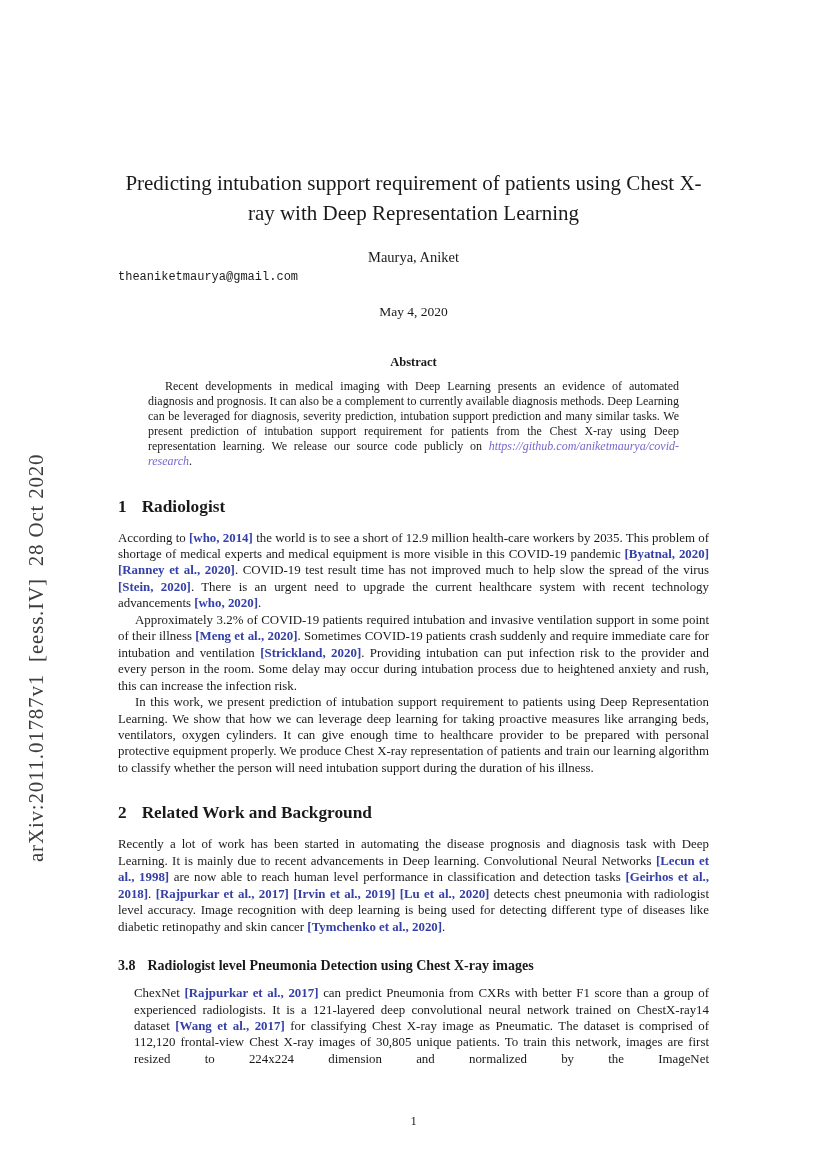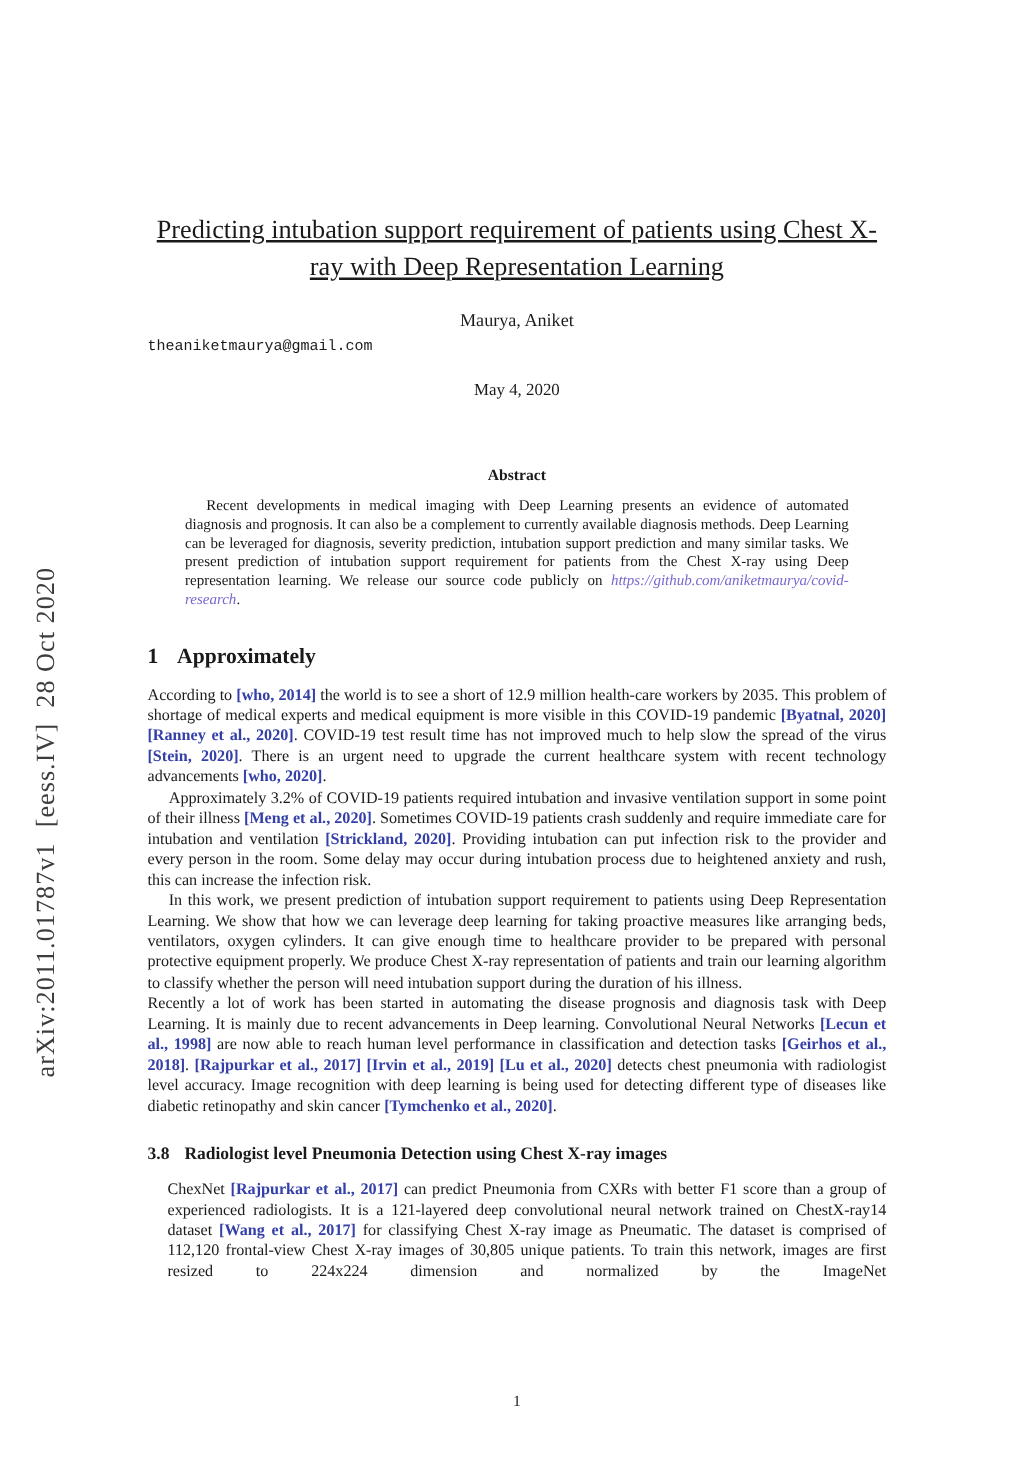--- a/index.html
+++ b/index.html
@@ -14,29 +14,29 @@
     font-family:"Liberation Serif","DejaVu Serif",serif;color:var(--ink);
   }
   .arxiv-sidebar{
     position:absolute;top:862px;left:24px;
     transform:rotate(-90deg);transform-origin:0 0;
     white-space:pre;font-size:21px;letter-spacing:0.8px;color:#3d3d3d;
   }
   .content{position:absolute;left:118px;top:0;width:591px;}
   .title{
     font-weight:normal;margin:168px 0 0 0;text-align:center;
-    font-size:21px;line-height:30px;text-decoration:underline;
+    font-size:21px;line-height:30px;
   }
   .author{margin-top:21px;text-align:center;font-size:14.5px;line-height:17px;}
   .email{
     margin-top:4px;font-size:12px;line-height:15px;
     font-family:"Liberation Mono","DejaVu Sans Mono",monospace;
   }
   .date{margin-top:19px;text-align:center;font-size:13.5px;line-height:16px;}
-  .abstract-heading{margin-top:53px;text-align:center;font-size:12.5px;font-weight:bold;line-height:15px;}
+  .abstract-heading{margin-top:35px;text-align:center;font-size:12.5px;font-weight:bold;line-height:15px;}
   .abstract-body{width:531px;margin:9px auto 0 auto;font-size:12px;line-height:15.1px;text-align:justify;}
   .abstract-body p.indent{text-indent:17px;}
   .sec-heading{margin:26px 0 13px 0;font-size:17.3px;font-weight:bold;line-height:21px;}
   .subsec-heading{margin:22px 0 11px 0;font-size:14px;font-weight:bold;line-height:17px;}
   .sec-heading .sec-num{margin-right:15px;}
   .subsec-heading .sec-num{margin-right:12px;}
   .body-para{font-size:12.9px;line-height:16.45px;text-align:justify;margin:0;}
   .body-para.indent{text-indent:17px;}
   .body-para.jlast{text-align-last:justify;margin-left:16px;}
   a.cite{color:var(--cite);text-decoration:none;cursor:pointer;font-weight:bold;}
@@ -60,24 +60,25 @@
 
     <div class="date">May 4, 2020</div>
 
     <div class="abstract-heading">Abstract</div>
 
     <div class="abstract-body" id="abstract-body">
         <p class="abstract-para indent"><span>Recent developments in medical imaging with Deep Learning presents an evidence of automated diagnosis and prognosis. It can also be a complement to currently available diagnosis methods. Deep Learning can be leveraged for diagnosis, severity prediction, intubation support prediction and many similar tasks. We present prediction of intubation support requirement for patients from the Chest X-ray using Deep representation learning. We release our source code publicly on </span><a class="url">https://github.com/aniketmaurya/covid-research</a><span>.</span></p>
       </div>
 
     <div id="sections">
-        <div class="sec-heading"><span class="sec-num">1</span><span>Approximately</span></div>
+        <div class="sec-heading"><span class="sec-num">1</span><span>Radiologist</span></div>
         <p class="body-para"><span>According to </span><a class="cite">[who, 2014]</a><span> the world is to see a short of 12.9 million health-care workers by 2035. This problem of shortage of medical experts and medical equipment is more visible in this COVID-19 pandemic </span><a class="cite">[Byatnal, 2020]</a><span> </span><a class="cite">[Ranney et al., 2020]</a><span>. COVID-19 test result time has not improved much to help slow the spread of the virus </span><a class="cite">[Stein, 2020]</a><span>. There is an urgent need to upgrade the current healthcare system with recent technology advancements </span><a class="cite">[who, 2020]</a><span>.</span></p>
         <p class="body-para indent"><span>Approximately 3.2% of COVID-19 patients required intubation and invasive ventilation support in some point of their illness </span><a class="cite">[Meng et al., 2020]</a><span>. Sometimes COVID-19 patients crash suddenly and require immediate care for intubation and ventilation </span><a class="cite">[Strickland, 2020]</a><span>. Providing intubation can put infection risk to the provider and every person in the room. Some delay may occur during intubation process due to heightened anxiety and rush, this can increase the infection risk.</span></p>
         <p class="body-para indent"><span>In this work, we present prediction of intubation support requirement to patients using Deep Representation Learning. We show that how we can leverage deep learning for taking proactive measures like arranging beds, ventilators, oxygen cylinders. It can give enough time to healthcare provider to be prepared with personal protective equipment properly. We produce Chest X-ray representation of patients and train our learning algorithm to classify whether the person will need intubation support during the duration of his illness.</span></p>
+        <div class="sec-heading"><span class="sec-num">2</span><span>Related Work and Background</span></div>
         <p class="body-para"><span>Recently a lot of work has been started in automating the disease prognosis and diagnosis task with Deep Learning. It is mainly due to recent advancements in Deep learning. Convolutional Neural Networks </span><a class="cite">[Lecun et al., 1998]</a><span> are now able to reach human level performance in classification and detection tasks </span><a class="cite">[Geirhos et al., 2018]</a><span>. </span><a class="cite">[Rajpurkar et al., 2017]</a><span> </span><a class="cite">[Irvin et al., 2019]</a><span> </span><a class="cite">[Lu et al., 2020]</a><span> detects chest pneumonia with radiologist level accuracy. Image recognition with deep learning is being used for detecting different type of diseases like diabetic retinopathy and skin cancer </span><a class="cite">[Tymchenko et al., 2020]</a><span>.</span></p>
         <div class="subsec-heading"><span class="sec-num">3.8</span><span>Radiologist level Pneumonia Detection using Chest X-ray images</span></div>
         <p class="body-para jlast"><span>ChexNet </span><a class="cite">[Rajpurkar et al., 2017]</a><span> can predict Pneumonia from CXRs with better F1 score than a group of experienced radiologists. It is a 121-layered deep convolutional neural network trained on ChestX-ray14 dataset </span><a class="cite">[Wang et al., 2017]</a><span> for classifying Chest X-ray image as Pneumatic. The dataset is comprised of 112,120 frontal-view Chest X-ray images of 30,805 unique patients. To train this network, images are first resized to 224x224 dimension and normalized by the ImageNet</span></p>
       </div>
 
   </div>
 
   <div class="page-number">1</div>
 
 </div>

